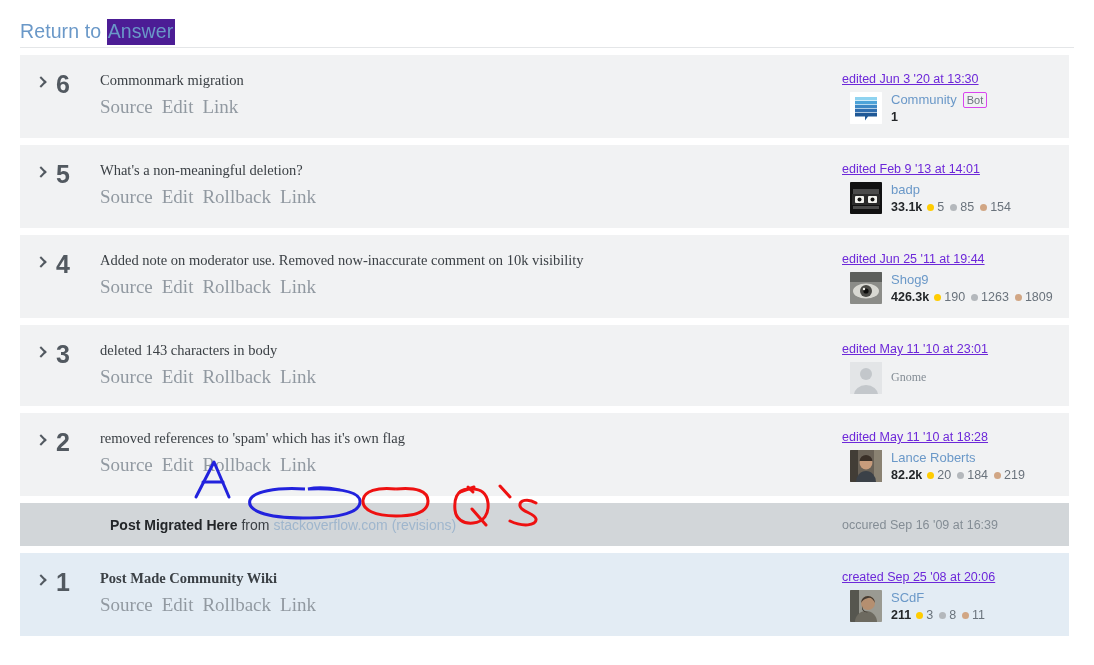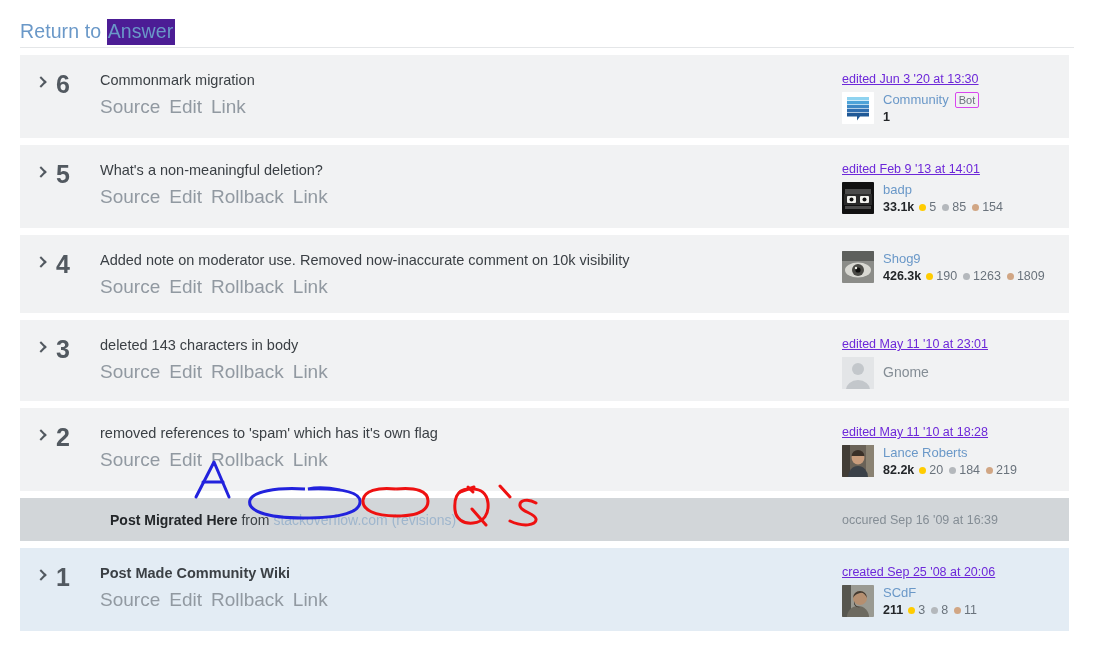--- a/index.html
+++ b/index.html
@@ -94,20 +94,21 @@
     font-size: 25px;
     font-weight: bold;
     color: #525960;
     text-align: left;
     padding-top: 1px;
     padding-left: 4px;
   }
   .rev-body {
     flex: 1 1 auto;
     padding-top: 2px;
+    font-family: Liberation Serif, serif;
   }
   .rev-comment {
     font-size: 14.5px;
     color: #3b4045;
     line-height: 19px;
     margin-bottom: 8px;
   }
   .rev-comment.bold { font-weight: bold; }
   .rev-actions {
     font-size: 19px;
@@ -130,20 +131,21 @@
     font-size: 12.5px;
     color: #6d28d9;
     line-height: 16px;
     margin-bottom: 5px;
     white-space: nowrap;
     text-decoration: underline;
   }
   .meta-user {
     display: flex;
     align-items: flex-start;
+    margin-left: 8px;
   }
   .avatar {
     width: 32px;
     height: 32px;
     flex: 0 0 32px;
     margin-right: 9px;
     border-radius: 1px;
     overflow: hidden;
     background: #d6d9dc;
     position: relative;
@@ -152,21 +154,21 @@
   .user-lines { padding-top: 0px; }
   .user-name {
     font-size: 13px;
     color: #6a98c8;
     line-height: 16px;
     text-decoration: none;
     display: block;
     white-space: nowrap;
   }
   .user-name.plain { color: #848d95; }
-  .user-name.gnome-name { padding-top: 7px; font-size: 14px; }
+  .user-name.gnome-name { padding-top: 7px; font-size: 12px; font-family: Liberation Serif, serif; }
   .rep-line {
     font-size: 12.5px;
     color: #3b4045;
     line-height: 17px;
     white-space: nowrap;
     display: flex;
     align-items: center;
     margin-top: 1px;
   }
   .rep-value { font-weight: bold; color: #232629; margin-right: 5px; }
@@ -317,20 +319,21 @@
         <span class="chevron"></span>
       </div>
       <div class="rev-num">4</div>
       <div class="rev-body">
         <div class="rev-comment">Added note on moderator use. Removed now-inaccurate comment on 10k visibility</div>
         <div class="rev-actions">
           <a href="#">Source</a><a href="#">Edit</a><a href="#">Rollback</a><a href="#">Link</a>
         </div>
       </div>
       <div class="rev-meta">
+        <div class="meta-date">edited Jun 25 '11 at 19:44</div>
         <div class="meta-user">
           <div class="avatar">
             <svg width="32" height="32" viewBox="0 0 32 32">
               <rect width="32" height="32" fill="#8b8c88"></rect>
               <rect y="0" width="32" height="10" fill="#5d5f5c"></rect>
               <ellipse cx="16" cy="19" rx="13" ry="7.5" fill="#d8d8d2"></ellipse>
               <ellipse cx="16" cy="19" rx="6" ry="6" fill="#4a4a46"></ellipse>
               <ellipse cx="16" cy="19" rx="2.6" ry="2.6" fill="#0d0d0c"></ellipse>
               <ellipse cx="14" cy="17" rx="1.2" ry="1.2" fill="#efefe9"></ellipse>
             </svg>

